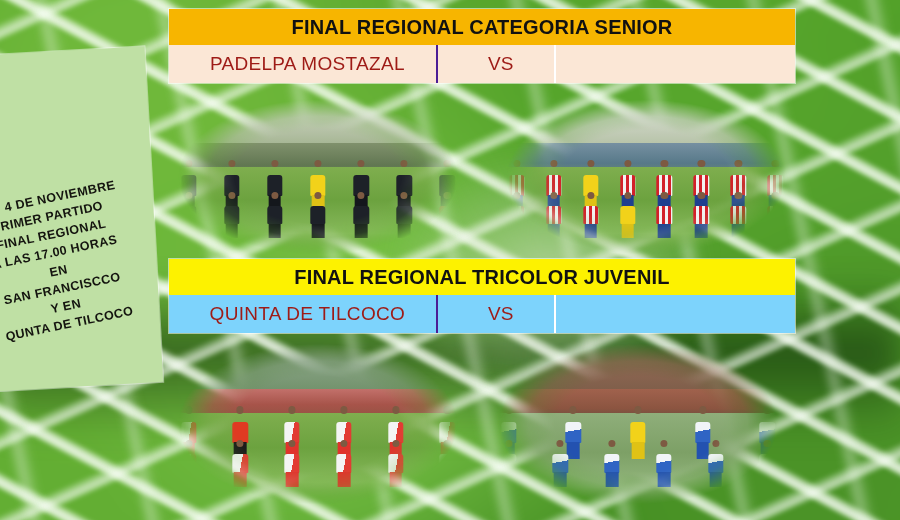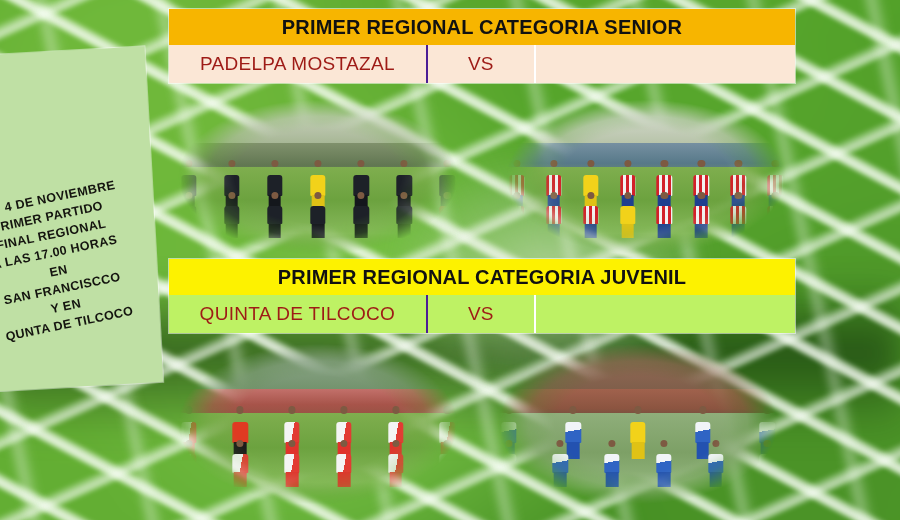--- a/index.html
+++ b/index.html
@@ -110,38 +110,39 @@
     height:38px;
   }
   .banner .match-row .cell{
     display:flex;align-items:center;justify-content:center;
     font-size:19px;
     font-weight:500;
     color:#9e1b16;
     letter-spacing:.3px;
     overflow:hidden;
     white-space:nowrap;
+    padding-left:10px;
   }
   .banner .match-row .cell.home{flex:0 0 41%;}
   .banner .match-row .cell.vs{
     flex:0 0 17%;
     border-left:2px solid #4c1d95;
     border-right:2px solid #ffffff;
   }
   .banner .match-row .cell.away{flex:1 1 auto;}
 
   
   #banner-senior{left:168px;top:8px;width:628px;}
   #banner-senior .title-row{background:#f7b500;height:36px;font-size:20px;}
   #banner-senior .match-row{background:#fbe7d6;}
 
   
   #banner-juvenil{left:168px;top:258px;width:628px;}
   #banner-juvenil .title-row{background:#fdf200;height:36px;font-size:20px;}
-  #banner-juvenil .match-row{background:#bef264;}
+  #banner-juvenil .match-row{background:#7dd3fc;}
 
   
   .photo{
     position:absolute;
     border-radius:50%;
     overflow:hidden;
     -webkit-mask-image:radial-gradient(ellipse 48% 47% at 50% 50%, #000 58%, rgba(0,0,0,.78) 76%, rgba(0,0,0,0) 97%);
     mask-image:radial-gradient(ellipse 48% 47% at 50% 50%, #000 58%, rgba(0,0,0,.78) 76%, rgba(0,0,0,0) 97%);
   }
   .photo .scene{position:absolute;inset:0;}
@@ -537,28 +538,28 @@
       <div>FINAL REGIONAL</div>
       <div>A LAS 17.00 HORAS</div>
       <div>EN</div>
       <div>SAN FRANCISCCO</div>
       <div>Y EN</div>
       <div>QUNTA DE TILCOCO</div>
     </div>
   </div>
 
   <div class="banner" id="banner-senior">
-    <div class="title-row">PRIMER REGIONAL CATEGORIA SENIOR</div>
+    <div class="title-row">FINAL REGIONAL CATEGORIA SENIOR</div>
     <div class="match-row">
       <div class="cell home">PADELPA MOSTAZAL</div>
       <div class="cell vs">VS</div>
     </div>
   </div>
 
   <div class="banner" id="banner-juvenil">
-    <div class="title-row">PRIMER REGIONAL CATEGORIA JUVENIL</div>
+    <div class="title-row">FINAL REGIONAL TRICOLOR JUVENIL</div>
     <div class="match-row">
       <div class="cell home">QUINTA DE TILCOCO</div>
       <div class="cell vs">VS</div>
     </div>
   </div>
 
 </div>
 
 </body></html>

